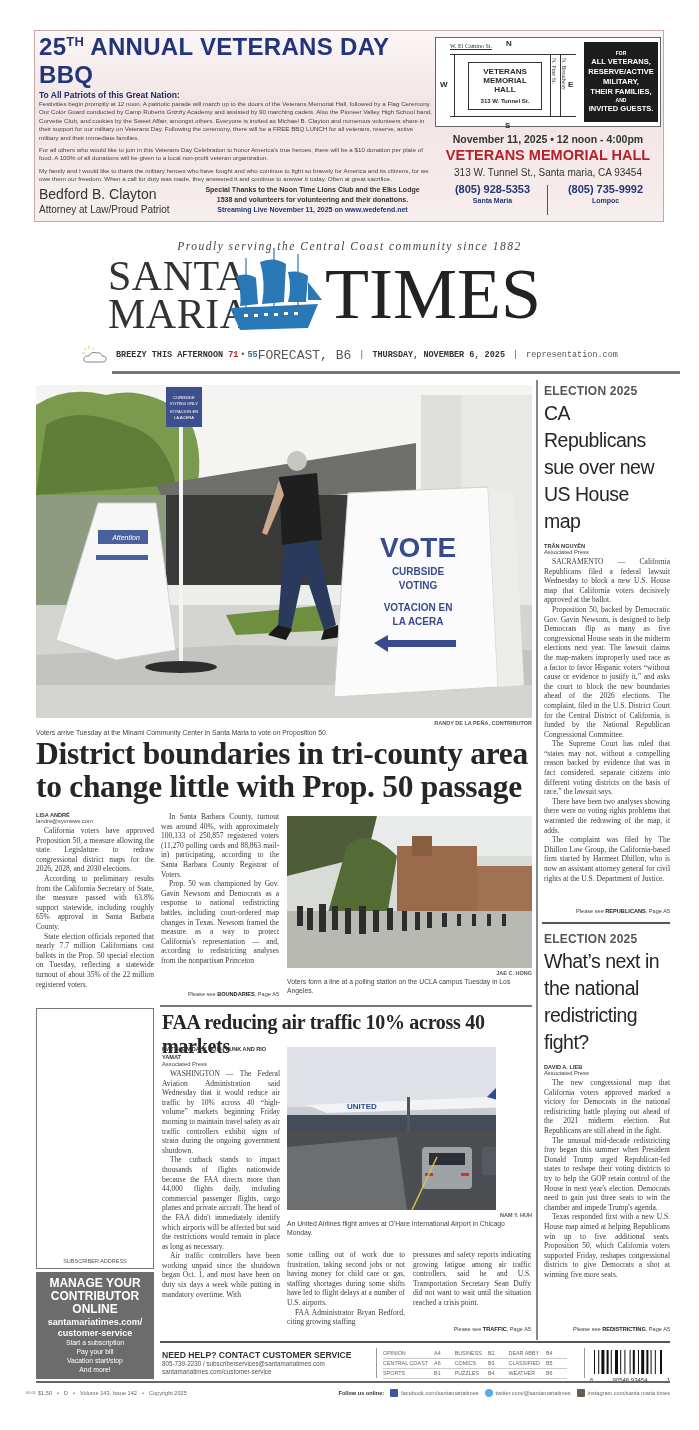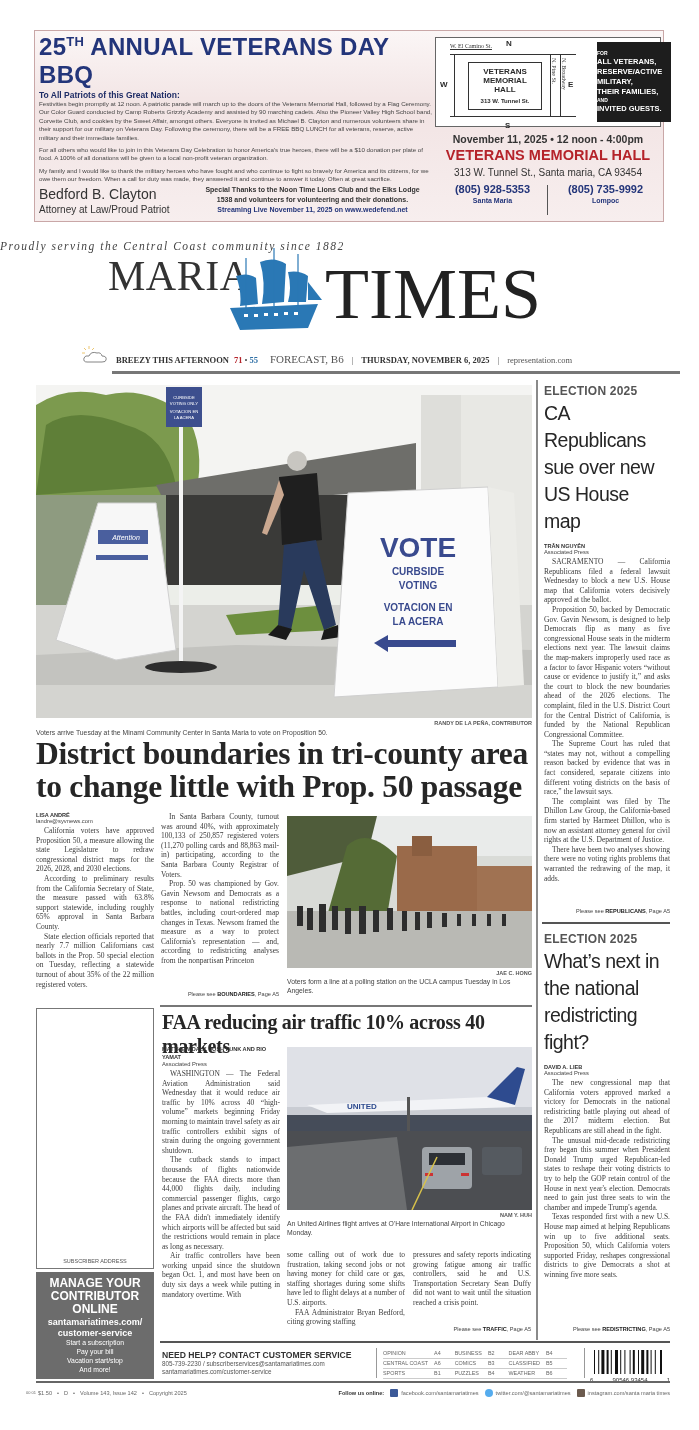--- a/index.html
+++ b/index.html
@@ -19,40 +19,40 @@
 #ad .map{position:absolute;left:400px;top:6px;width:226px;height:90px;border:1px solid #666;background:#fff}
 #ad .map .n{position:absolute;left:70px;top:1px;font-family:"Liberation Sans",sans-serif;font-weight:bold;font-size:8px}
 #ad .map .w{position:absolute;left:4px;top:42px;font-family:"Liberation Sans",sans-serif;font-weight:bold;font-size:8px}
 #ad .map .e{position:absolute;left:132px;top:42px;font-family:"Liberation Sans",sans-serif;font-weight:bold;font-size:8px}
 #ad .map .st1{position:absolute;left:14px;top:5px;font-size:6px;text-decoration:underline;color:#333}
 #ad .map .hline{position:absolute;left:14px;width:126px;height:1px;background:#333}
 #ad .map .vline{position:absolute;top:16px;width:1px;height:62px;background:#333}
 #ad .map .hall{position:absolute;left:32px;top:24px;width:74px;height:48px;border:1px solid #333;text-align:center;font-family:"Liberation Sans",sans-serif;font-weight:bold;font-size:8px;line-height:9px;padding-top:4px}
 #ad .map .hall small{display:block;font-size:6px;margin-top:3px}
 #ad .map .vst{position:absolute;top:20px;font-size:6px;writing-mode:vertical-rl;color:#333}
-#ad .map .black{position:absolute;left:161px;top:4px;width:74px;height:80px;background:#1d1d1d;color:#fff;text-align:left;font-family:"Liberation Sans",sans-serif;font-weight:bold;font-size:7.5px;line-height:10px;padding-top:8px}
+#ad .map .black{position:absolute;left:148px;top:4px;width:74px;height:80px;background:#1d1d1d;color:#fff;text-align:center;font-family:"Liberation Sans",sans-serif;font-weight:bold;font-size:7.5px;line-height:10px;padding-top:8px}
 #ad .map .black .sm{font-size:5px;line-height:7px}
 #ad .date{position:absolute;left:400px;top:102px;width:226px;text-align:center;font-family:"Liberation Sans",sans-serif;font-weight:bold;font-size:10.5px;color:#333}
 #ad .hall2{position:absolute;left:400px;top:116px;width:226px;text-align:center;font-family:"Liberation Sans",sans-serif;font-weight:900;font-size:14.5px;color:#b5232a}
 #ad .addr{position:absolute;left:400px;top:136px;width:226px;text-align:center;font-family:"Liberation Sans",sans-serif;font-size:10px;color:#333}
 #ad .ph{position:absolute;top:152px;width:105px;text-align:center;font-family:"Liberation Sans",sans-serif;font-weight:bold;font-size:11px;color:#23357a}
 #ad .ph small{display:block;font-size:7px;margin-top:2px}
 #ad .phsep{position:absolute;left:512px;top:154px;width:1px;height:30px;background:#555}
 
-#tagline{left:0;width:699px;top:240px;text-align:left;font-style:italic;font-size:11.5px;letter-spacing:1.5px;color:#444}
+#tagline{left:0;width:699px;top:240px;text-align:center;font-style:italic;font-size:11.5px;letter-spacing:1.5px;color:#444}
 #mast-sm{left:108px;top:257px;font-size:42px;line-height:38px;color:#333;letter-spacing:0.5px}
 #ship{left:222px;top:248px;width:102px;height:86px}
 #mast-times{left:325px;top:252px;font-size:72px;line-height:84px;color:#222;letter-spacing:0}
-#infobar{left:80px;top:345px;width:600px;height:20px;font-family:Liberation Serif, serif;font-size:8.5px;display:flex;align-items:flex-end;white-space:nowrap}
+#infobar{left:80px;top:345px;width:600px;height:20px;font-family:Liberation Mono, monospace;font-size:8.5px;display:flex;align-items:center;white-space:nowrap}
 #infobar .bold{font-weight:bold;color:#333}
 #infobar .hi{color:#b5232a;font-weight:bold;margin-left:5px}
 #infobar .lo{color:#2c6ea5;font-weight:bold}
 #infobar .dot{color:#555;margin:0 2px}
 #infobar .sep{margin:0 8px;color:#555}
-#infobar .fc{font-size:11px;color:#555;margin-left:12px}
+#infobar .fc{font-size:13px;color:#555;margin-left:0}
 #infobar .site{color:#555}
 #rule1{left:112px;top:371px;width:568px;height:3px;background:#777}
 
 #photo1{left:36px;top:385px;width:496px;height:333px;overflow:hidden;background:#dcdcd6}
 .credit{font-family:"Liberation Sans",sans-serif;font-size:5.5px;font-weight:bold;color:#555;text-align:right}
 .caption{font-family:"Liberation Sans",sans-serif;font-size:6.8px;color:#444;line-height:9px}
 #h-main{left:36px;top:737px;width:500px;font-weight:bold;font-size:31.5px;line-height:33px;color:#262626;letter-spacing:-0.3px}
 .byline{font-family:"Liberation Sans",sans-serif;font-weight:bold;font-size:5.6px;color:#333}
 .org{font-family:"Liberation Sans",sans-serif;font-size:5.8px;color:#444}
 .body{font-size:7.5px;line-height:9.6px;color:#3a3a3a;text-align:justify;hyphens:auto}
@@ -135,20 +135,21 @@
   <div class="date">November 11, 2025 • 12 noon - 4:00pm</div>
   <div class="hall2">VETERANS MEMORIAL HALL</div>
   <div class="addr">313 W. Tunnel St., Santa maria, CA 93454</div>
   <div class="ph" style="left:405px"><span>(805) 928-5353</span><small>Santa Maria</small></div>
   <div class="phsep"></div>
   <div class="ph" style="left:518px"><span>(805) 735-9992</span><small>Lompoc</small></div>
 </div>
 
 <div id="tagline" class="abs">Proudly serving the Central Coast community since 1882</div>
 <div id="mast-sm" class="abs">
+  <div>SANTA</div>
   <div>MARIA</div>
 </div>
 <svg id="ship" class="abs" viewBox="0 0 102 86">
   <g fill="#2a78b5">
     <path d="M8 60 L96 56 L86 80 L18 82 Z"></path>
     <path d="M14 28 Q26 24 34 30 L36 56 L18 58 Q20 44 14 28Z"></path>
     <path d="M38 14 Q52 8 64 16 L62 54 L40 56 Q44 34 38 14Z"></path>
     <path d="M66 24 Q78 22 86 28 L84 54 L66 54 Q70 40 66 24Z"></path>
     <path d="M86 34 L100 52 L86 52 Z"></path>
   </g>
@@ -294,21 +295,21 @@
 <h3 class="abs" style="left:162px;top:1010px;width:372px;font-size:20px;line-height:24px;color:#262626;font-weight:bold;letter-spacing:-0.3px">FAA reducing air traffic 10% across 40 markets</h3>
 <div class="abs" style="left:162px;top:1045px;width:118px">
   <div class="byline" style="line-height:8px">MATTHEW DALY, JOSH FUNK AND RIO YAMAT</div>
   <div class="org" style="margin-bottom:2px">Associated Press</div>
   <div class="body">
     <p>WASHINGTON — The Federal Aviation Administration said Wednesday that it would reduce air traffic by 10% across 40 “high-volume” markets beginning Friday morning to maintain travel safety as air traffic controllers exhibit signs of strain during the ongoing government shutdown.</p>
     <p>The cutback stands to impact thousands of flights nationwide because the FAA directs more than 44,000 flights daily, including commercial passenger flights, cargo planes and private aircraft. The head of the FAA didn't immediately identify which airports will be affected but said the restrictions would remain in place as long as necessary.</p>
     <p>Air traffic controllers have been working unpaid since the shutdown began Oct. 1, and most have been on duty six days a week while putting in mandatory overtime. With</p>
   </div>
 </div>
-<div class="abs" style="left:287px;top:1047px;width:245px;height:163px;overflow:hidden">
+<div class="abs" style="left:287px;top:1047px;width:209px;height:163px;overflow:hidden">
   <svg width="245" height="163" viewBox="0 0 245 163">
     <rect width="245" height="163" fill="#c9ccd3"></rect>
     <rect x="0" y="0" width="245" height="60" fill="#dfe1e7"></rect>
     <path d="M20 58 L200 50 L230 42 L228 60 L40 66 Z" fill="#f2f3f6"></path>
     <path d="M200 50 L230 20 L238 22 L228 58Z" fill="#2e4b8f"></path>
     <text x="60" y="62" font-size="8" font-weight="bold" fill="#2e4b8f" font-family="Liberation Sans">UNITED</text>
     <rect x="0" y="68" width="245" height="16" fill="#454c59"></rect>
     <rect x="120" y="50" width="3" height="50" fill="#555"></rect>
     <rect x="0" y="84" width="245" height="79" fill="#4c4e52"></rect>
     <path d="M0 100 L110 90 L120 163 L0 163Z" fill="#6c6e70"></path>
@@ -338,34 +339,34 @@
 <div id="rail" class="abs"></div>
 <div class="abs" style="left:544px;top:384px;width:126px">
   <div class="kicker">ELECTION 2025</div>
   <div class="railh" style="margin-top:2px">CA Republicans sue over new US House map</div>
   <div class="byline" style="margin-top:8px">TRÂN NGUYỄN</div>
   <div class="org" style="margin-bottom:2px">Associated Press</div>
   <div class="body">
     <p>SACRAMENTO — California Republicans filed a federal lawsuit Wednesday to block a new U.S. House map that California voters decisively approved at the ballot.</p>
     <p>Proposition 50, backed by Democratic Gov. Gavin Newsom, is designed to help Democrats flip as many as five congressional House seats in the midterm elections next year. The lawsuit claims the map-makers improperly used race as a factor to favor Hispanic voters “without cause or evidence to justify it,” and asks the court to block the new boundaries ahead of the 2026 elections. The complaint, filed in the U.S. District Court for the Central District of California, is funded by the National Republican Congressional Committee.</p>
     <p>The Supreme Court has ruled that “states may not, without a compelling reason backed by evidence that was in fact considered, separate citizens into different voting districts on the basis of race,” the lawsuit says.</p>
+    <p>There have been two analyses showing there were no voting rights problems that warranted the redrawing of the map, it adds.</p>
     <p>The complaint was filed by The Dhillon Law Group, the California-based firm started by Harmeet Dhillon, who is now an assistant attorney general for civil rights at the U.S. Department of Justice.</p>
-    <p>There have been two analyses showing there were no voting rights problems that warranted the redrawing of the map, it adds.</p>
   </div>
 </div>
 <div class="abs see" style="left:544px;top:908px;width:126px"><span>Please see </span><b>REPUBLICANS</b><span>, Page A5</span></div>
 <div class="abs" style="left:542px;top:922px;width:128px;height:2px;background:#555"></div>
 
 <div class="abs" style="left:544px;top:932px;width:126px">
   <div class="kicker">ELECTION 2025</div>
   <div class="railh" style="margin-top:2px">What’s next in the national redistricting fight?</div>
   <div class="byline" style="margin-top:8px">DAVID A. LIEB</div>
   <div class="org" style="margin-bottom:2px">Associated Press</div>
   <div class="body">
-    <p>The new congressional map that California voters approved marked a victory for Democrats in the national redistricting battle playing out ahead of the 2017 midterm election. But Republicans are still ahead in the fight.</p>
+    <p>The new congressional map that California voters approved marked a victory for Democrats in the national redistricting battle playing out ahead of the 2021 midterm election. But Republicans are still ahead in the fight.</p>
     <p>The unusual mid-decade redistricting fray began this summer when President Donald Trump urged Republican-led states to reshape their voting districts to try to help the GOP retain control of the House in next year's election. Democrats need to gain just three seats to win the chamber and impede Trump's agenda.</p>
     <p>Texas responded first with a new U.S. House map aimed at helping Republicans win up to five additional seats. Proposition 50, which California voters supported Friday, reshapes congressional districts to give Democrats a shot at winning five more seats.</p>
   </div>
 </div>
 <div class="abs see" style="left:544px;top:1326px;width:126px"><span>Please see </span><b>REDISTRICTING</b><span>, Page A5</span></div>
 
 <div id="subaddr" class="abs">
   <span>SUBSCRIBER ADDRESS</span>
 </div>
 <div id="manage" class="abs">

